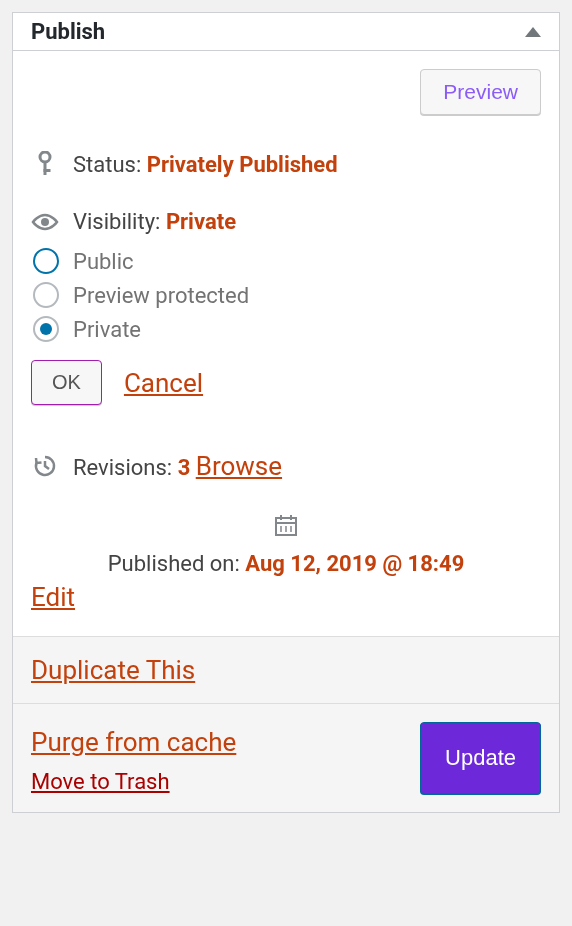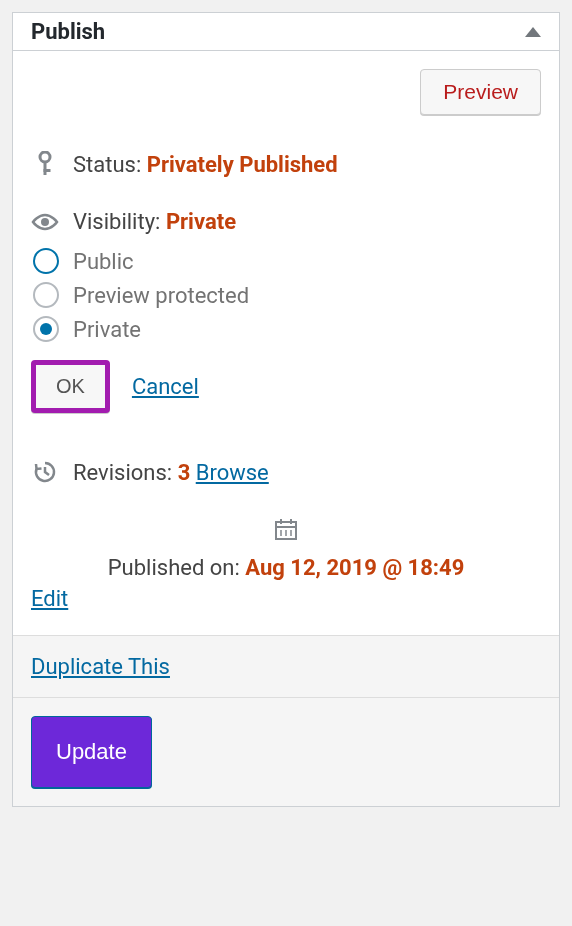--- a/index.html
+++ b/index.html
@@ -44,21 +44,21 @@
       display: flex;
       justify-content: flex-end;
       padding: 18px;
     }
     .btn-secondary {
       background: #f7f7f7;
       border: 1px solid #ccc;
       border-radius: 4px;
       padding: 10px 22px;
       font-size: 21px;
-      color: #b91c1c;
+      color: #8b5cf6;
       cursor: pointer;
       box-shadow: 0 1px 0 #ccc;
     }
     .line {
       display: flex;
       align-items: center;
       gap: 14px;
       font-size: 22px;
       color: #444;
       margin-bottom: 14px;
@@ -68,24 +68,24 @@
       width: 28px;
       display: flex;
       justify-content: center;
       color: #82878c;
     }
     .bold {
       font-weight: 700;
       color: #c2410c;
     }
     .link {
-      color: #0369a1;
+      color: #c2410c;
       text-decoration: underline;
       cursor: pointer;
-      font-size: 22px;
+      font-size: 26px;
     }
     .link-danger {
       color: #a00;
       text-decoration: underline;
       cursor: pointer;
       font-size: 22px;
     }
     .radio-group {
       margin-left: 2px;
       margin-top: 4px;
@@ -120,21 +120,21 @@
     }
     .actions-row {
       display: flex;
       align-items: center;
       gap: 22px;
       margin-top: 18px;
       margin-bottom: 28px;
     }
     .btn-ok {
       background: #f7f7f7;
-      border: 5px solid #a21caf;
+      border: 1px solid #a21caf;
       border-radius: 4px;
       padding: 10px 20px;
       font-size: 20px;
       color: #555;
       cursor: pointer;
       box-shadow: 0 1px 0 #ccc;
     }
     .footer-section {
       background: #f5f5f5;
       border-top: 1px solid #ddd;
@@ -276,16 +276,20 @@
     <div class="edit-link-below">
       <a class="link">Edit</a>
     </div>
   </div>
 
   <div class="footer-section">
     <a class="link">Duplicate This</a>
   </div>
 
   <div class="footer-major">
+    <div class="footer-left">
+      <a class="link">Purge from cache</a>
+      <a class="link-danger">Move to Trash</a>
+    </div>
     <button class="btn-primary">Update</button>
   </div>
 
 </div>
 
 </body></html>

